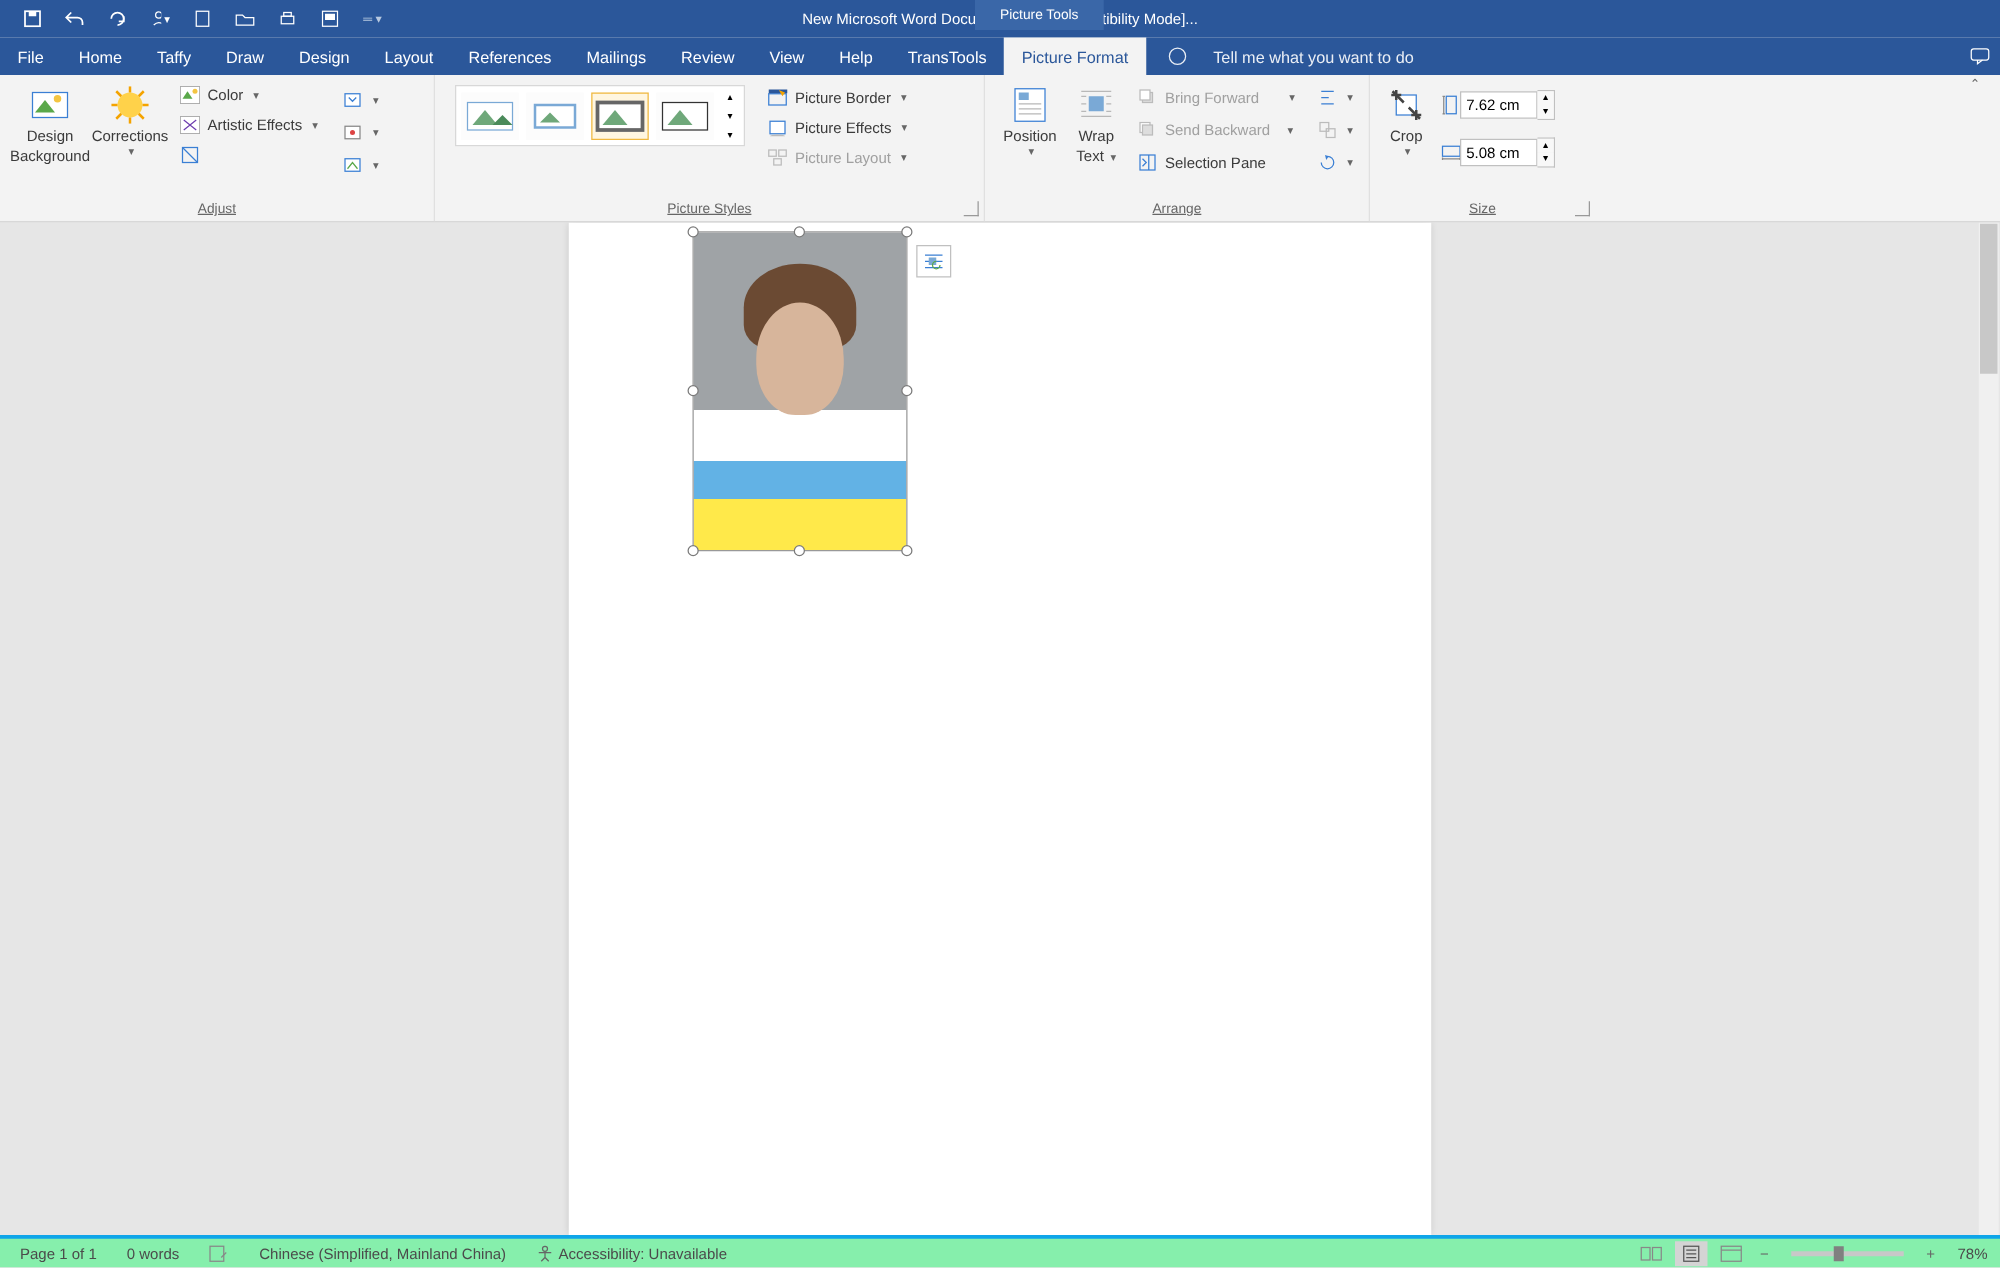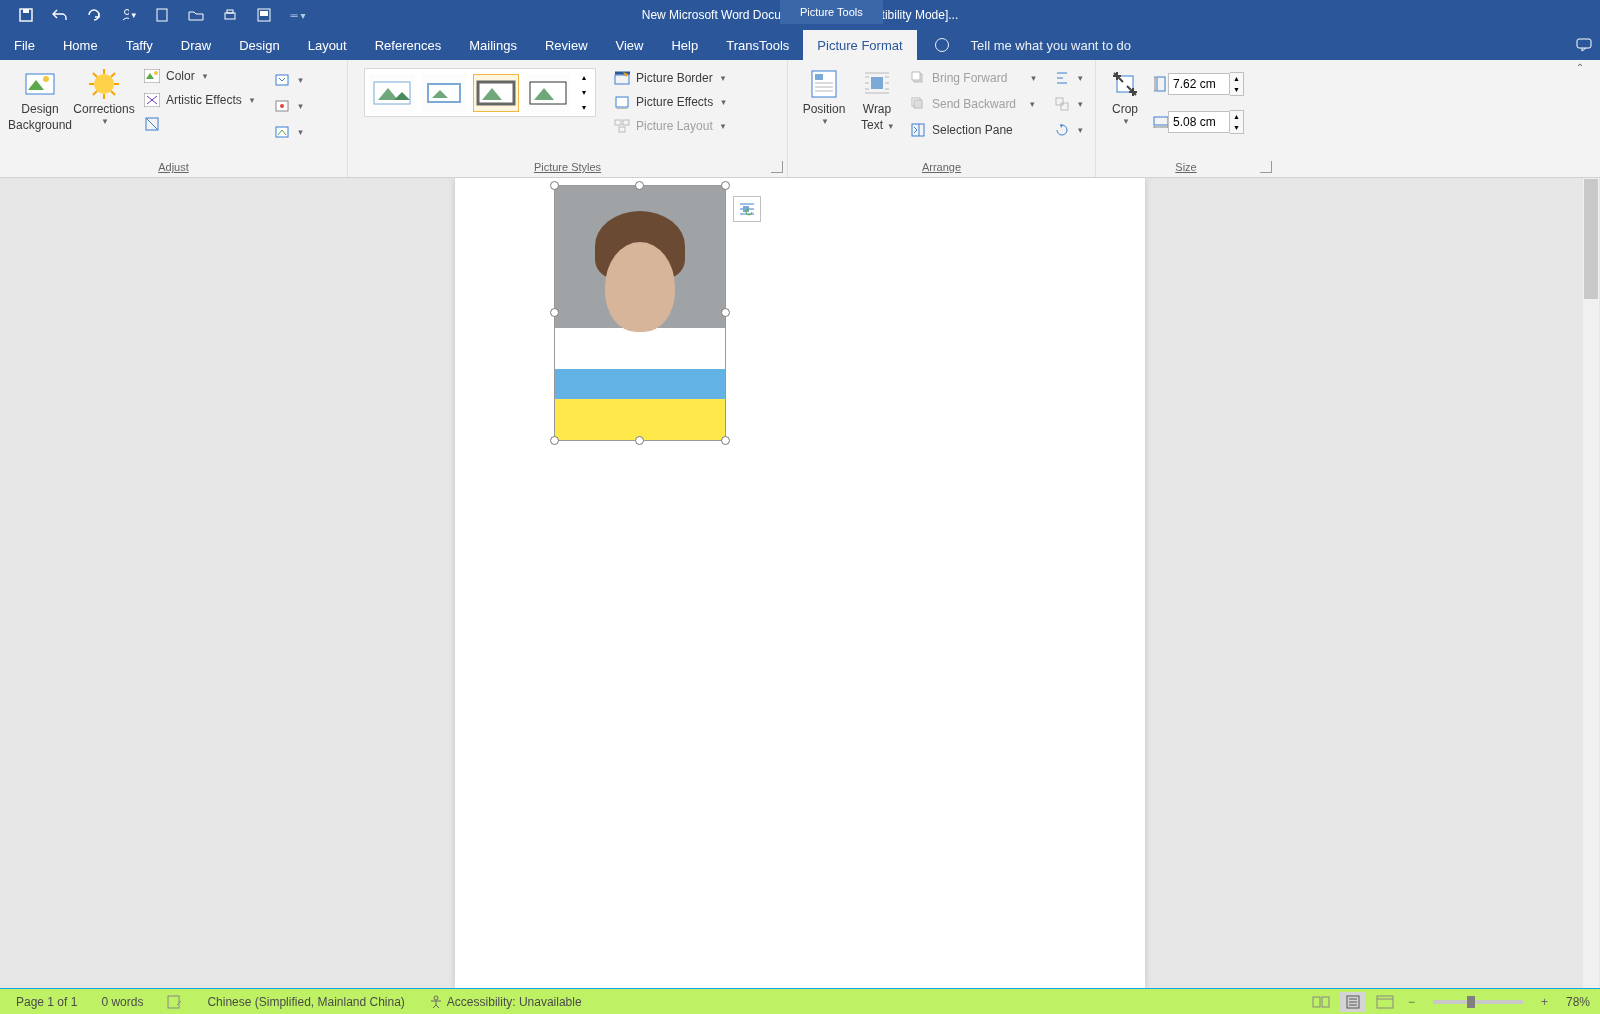--- a/index.html
+++ b/index.html
@@ -60,21 +60,21 @@
 .selected-img .pic { width: 100%; height: 100%; background: linear-gradient(#9fa3a6 0%, #9fa3a6 56%, #ffffff 56%, #ffffff 72%, #62b2e5 72%, #62b2e5 84%, #ffe94a 84%, #ffe94a 100%); position: relative; }
 .pic .head { position: absolute; left: 50%; top: 22%; transform: translateX(-50%); width: 70px; height: 90px; background: #d7b59b; border-radius: 50% 50% 45% 45%; }
 .pic .hair { position: absolute; left: 50%; top: 10%; transform: translateX(-50%); width: 90px; height: 70px; background: #6b4a33; border-radius: 50% 50% 30% 30%; }
 .sel-border { position: absolute; inset: -1px; border: 1px solid #999; pointer-events: none; }
 .handle { width: 9px; height: 9px; background: #fff; border: 1px solid #7a7a7a; border-radius: 50%; position: absolute; }
 .h-tl{top:-5px;left:-5px}.h-tm{top:-5px;left:50%;margin-left:-5px}.h-tr{top:-5px;right:-5px}
 .h-ml{top:50%;left:-5px;margin-top:-5px}.h-mr{top:50%;right:-5px;margin-top:-5px}
 .h-bl{bottom:-5px;left:-5px}.h-bm{bottom:-5px;left:50%;margin-left:-5px}.h-br{bottom:-5px;right:-5px}
 .layout-btn { position: absolute; right: -36px; top: 10px; width: 28px; height: 26px; background: #fff; border: 1px solid #c0c0c0; display: flex; align-items: center; justify-content: center; cursor: pointer; }
 
-.status-bar { position: absolute; left: 0; right: 0; bottom: 0; height: 26px; background: #bef264; border-top: 1px solid #0ea5e9; display: flex; align-items: center; font-size: 12px; color: #4b4b4b; }
+.status-bar { position: absolute; left: 0; right: 0; bottom: 0; height: 26px; background: #86efac; border-top: 3px solid #0ea5e9; display: flex; align-items: center; font-size: 12px; color: #4b4b4b; }
 .status-left { display: flex; align-items: center; gap: 24px; padding-left: 16px; }
 .status-right { position: absolute; right: 10px; display: flex; align-items: center; gap: 6px; }
 .view-btn { width: 26px; height: 20px; display: flex; align-items: center; justify-content: center; cursor: pointer; color: #666; }
 .view-btn.active { background: #d4d4d4; }
 .zoom-slider { width: 90px; height: 4px; background: #c8c8c8; position: relative; margin: 0 8px; }
 .zoom-thumb { position: absolute; top: -4px; left: 38%; width: 8px; height: 12px; background: #808080; }
 
 svg { display: block; }
 </style>
 </head>

